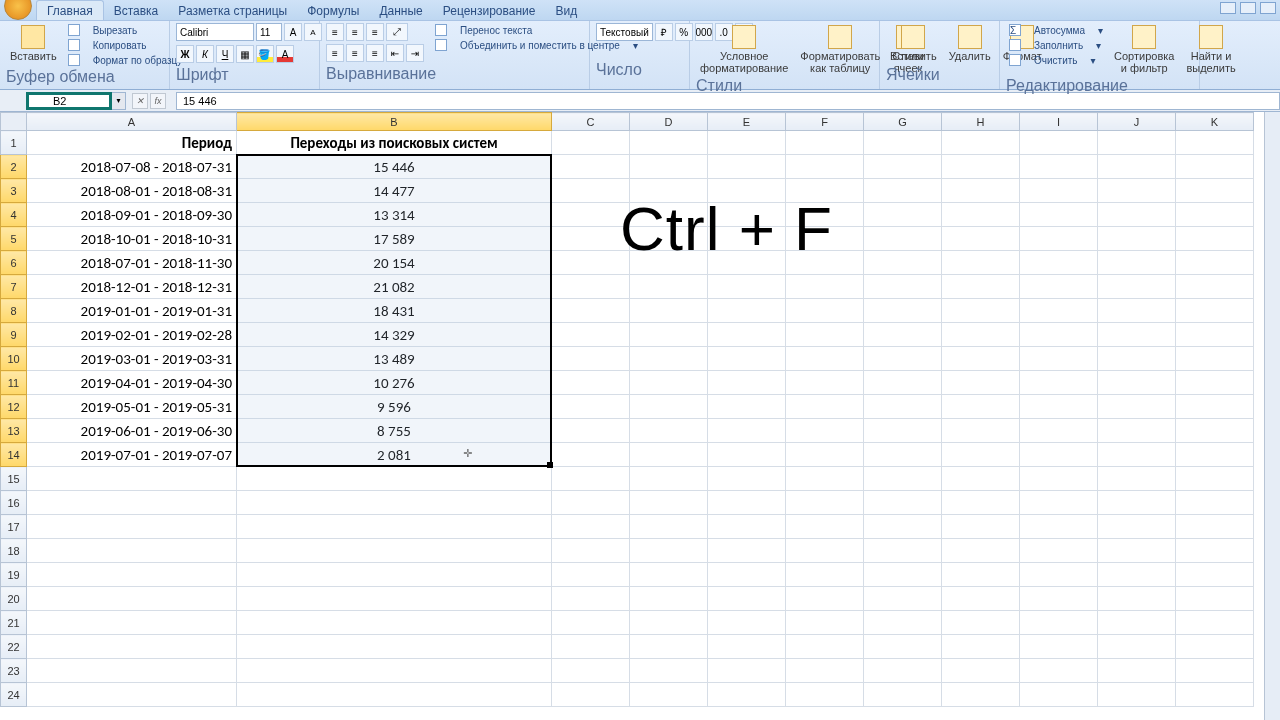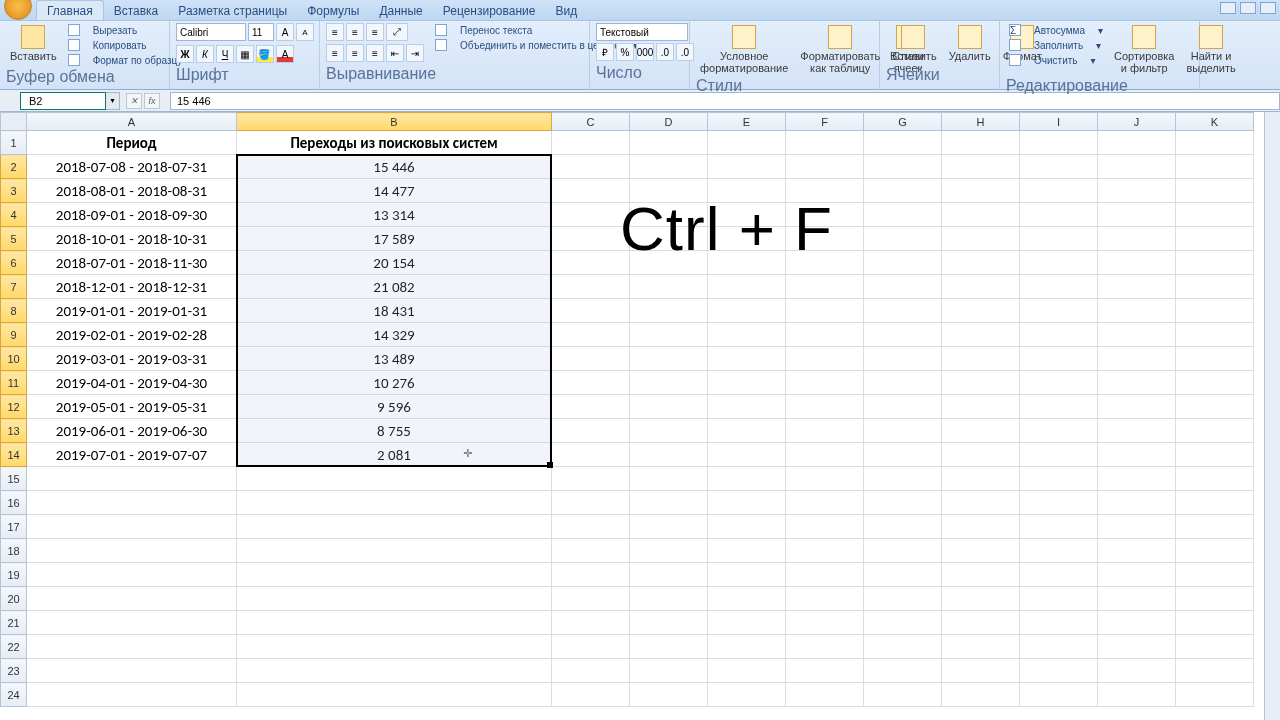--- a/index.html
+++ b/index.html
@@ -24,36 +24,36 @@
   .stack { display: flex; flex-direction: column; gap: 1px; }
   .mini { font-size: 10px; color: #2b4e82; padding: 1px 3px; display: flex; align-items: center; gap: 13px; cursor: pointer; white-space: nowrap; }
   .mini .mic { width: 12px; height: 12px; background: #fff; border: 1px solid #7fa4d1; }
   .combo { height: 18px; background: #fff; border: 1px solid #9bb6d7; font-size: 10px; padding: 0 3px; display: flex; align-items: center; }
   .font-row { display: flex; gap: 2px; margin-bottom: 2px; }
   .btnsq { width: 18px; height: 18px; background: #f2f7fd; border: 1px solid #b9cde6; display: inline-flex; align-items: center; justify-content: center; font-size: 10px; cursor: pointer; }
   .btnsq.w { width: 22px; }
 
   
   .formula-bar { height: 22px; background: #e8eef6; border-bottom: 1px solid #9fb6d2; display: flex; align-items: center; }
-  .name-box { width: 86px; height: 18px; margin-left: 20px; background: #fff; border: 1px solid #0f766e; padding-left: 8px; font-size: 11px; display: flex; align-items: center; }
+  .name-box { width: 86px; height: 18px; margin-left: 26px; background: #fff; border: 3px solid #0f766e; padding-left: 24px; font-size: 11px; display: flex; align-items: center; }
   .name-dd { width: 14px; height: 18px; background: #e4e8ef; border: 1px solid #9fb6d2; border-left: none; display: flex; align-items: center; justify-content: center; font-size: 8px; }
   .fx-btn { margin-left: 6px; margin-right: 4px; width: 40px; display: flex; gap: 2px; }
   .fx-btn span { width: 16px; height: 16px; border: 1px solid #c0c8d2; display: inline-flex; align-items: center; justify-content: center; font-size: 9px; color: #666; background: #f2f5fa; font-style: italic; }
   .formula-input { flex: 1; height: 18px; background: #fff; border: 1px solid #9fb6d2; padding-left: 6px; font-size: 11px; display: flex; align-items: center; }
 
   
   .grid-wrap { position: relative; background: #fff; height: calc(720px - 20px - 70px - 22px); overflow: hidden; }
   table.sheet { border-collapse: collapse; table-layout: fixed; }
   .corner { width: 26px; height: 18px; background: #e8eef6; border: 1px solid #b7c4d5; }
   th.colh { background: linear-gradient(#f4f7fb, #e6edf6); border: 1px solid #b7c4d5; font-weight: normal; font-size: 11px; height: 18px; color: #333; }
   th.rowh { background: linear-gradient(#f4f7fb, #e6edf6); border: 1px solid #b7c4d5; font-weight: normal; font-size: 11px; width: 26px; text-align: center; color: #333; }
   th.rowh.selr, th.colh.selc { background: linear-gradient(#ffe8a6, #ffd869); border-color: #d6a93d; }
   td.cell { border: 1px solid #d6dde6; height: 24px; font-size: 15px; font-family: Calibri, Arial, sans-serif; padding: 0 4px; color: #000; }
   td.hdr { font-weight: bold; text-align: center; }
-  td.colA { text-align: center; }
+  td.colA { text-align: right; }
   td.colB { text-align: center; }
 
   
   .wA { width: 210px; }
   .wB { width: 315px; }
   .wN { width: 78px; }
 
   
   .sel-overlay { position: absolute; border: 2px solid #000; pointer-events: none; background: rgba(180, 200, 230, 0.18); }
   .sel-handle { position: absolute; width: 6px; height: 6px; background: #000; right: -3px; bottom: -3px; }
@@ -104,21 +104,21 @@
             <span>Формат по образцу</span>
           </div>
       </div>
     </div>
     <div class="group-title">Буфер обмена</div>
   </div>
 
   <div class="group" style="width:150px">
     <div class="group-body" style="flex-direction:column;gap:2px">
       <div class="font-row">
-        <div class="combo" style="width:70px">Calibri</div>
+        <div class="combo" style="width:78px">Calibri</div>
         <div class="combo" style="width:26px">11</div>
         <div class="btnsq">A</div>
         <div class="btnsq" style="font-size:8px">A</div>
       </div>
       <div class="font-row">
         <div class="btnsq">
             <b>Ж</b>
           </div>
         <div class="btnsq">
             <i>К</i>
@@ -156,21 +156,21 @@
             <span class="mic"></span>
             <span>Перенос текста</span>
           </div>
         <div class="mini"><span class="mic"></span><span>Объединить и поместить в центре</span> ▾</div>
       </div>
     </div>
     <div class="group-title">Выравнивание</div>
   </div>
 
   <div class="group" style="width:100px">
-    <div class="group-body" style="flex-direction:column;gap:2px">
+    <div class="group-body" style="gap:2px">
       <div class="combo" style="width:92px">Текстовый</div>
       <div class="font-row">
         <div class="btnsq">₽</div>
         <div class="btnsq">%</div>
         <div class="btnsq">000</div>
         <div class="btnsq">.0</div>
         <div class="btnsq">.0</div>
       </div>
     </div>
     <div class="group-title">Число</div>

